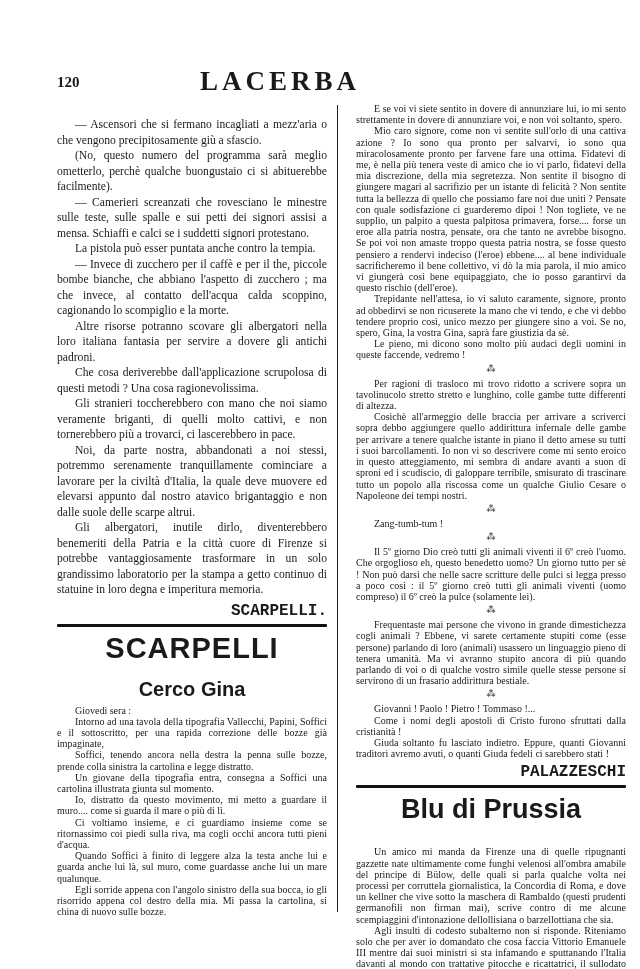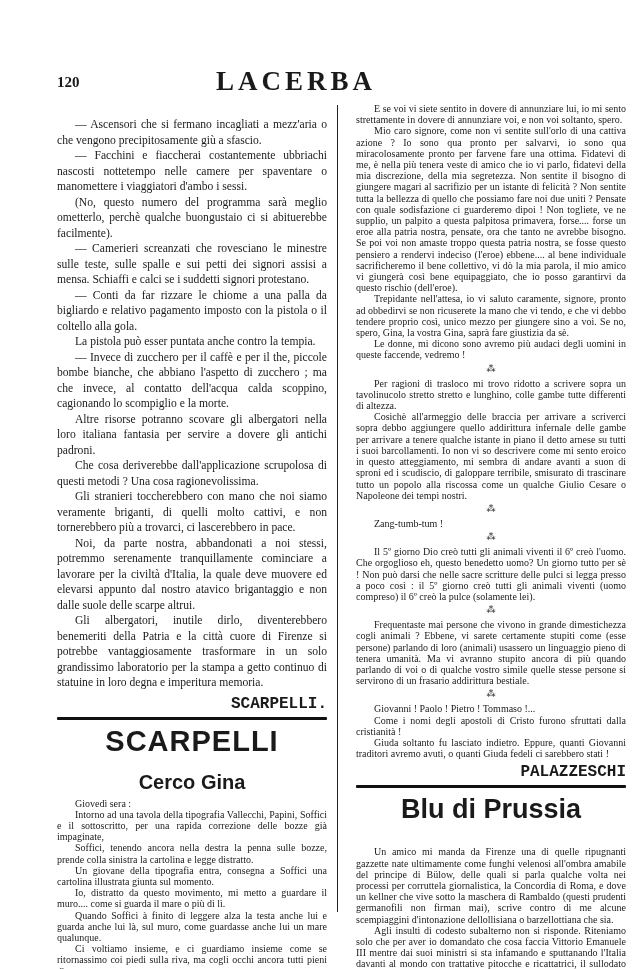--- a/index.html
+++ b/index.html
@@ -1,19 +1,19 @@
 <!DOCTYPE html>
 <html><head>
 <meta charset="utf-8">
 <style>
   html,body{margin:0;padding:0;background:#fff;}
   body{width:640px;height:969px;position:relative;overflow:hidden;color:#1a1a1a;
        font-family:"Liberation Serif","DejaVu Serif",serif;}
   .pagenum{position:absolute;left:57px;top:74px;font-weight:bold;font-size:15px;font-family:"Liberation Serif",serif;}
-  .masthead{position:absolute;left:16px;width:560px;top:66px;text-align:center;font-weight:bold;
+  .masthead{position:absolute;left:0;width:560px;top:66px;text-align:center;font-weight:bold;
             font-size:27px;letter-spacing:4px;font-family:"Liberation Serif",serif;}
   .colL{position:absolute;left:57px;top:117px;width:270px;}
   .colR{position:absolute;left:356px;top:103px;width:270px;}
   .vrule{position:absolute;left:337px;top:105px;width:1px;height:807px;background:#222;}
   .p{margin:0;text-indent:18px;text-align:justify;}
   .big{font-size:11.6px;line-height:15.5px;}
   .small{font-size:10px;line-height:11.2px;}
   .sig{text-align:right;font-weight:bold;font-family:Liberation Mono, monospace;font-size:16px;margin:4px 0 4px;}
   .thickrule{height:3px;background:#111;margin:4px 0 2px;border-radius:1px;}
   .h1{text-align:center;font-family:"Liberation Sans",sans-serif;font-weight:bold;font-size:29px;line-height:34px;margin:4px 0 0;letter-spacing:1px;}
@@ -25,57 +25,55 @@
 <body>
 
 <div class="pagenum">120</div>
 <div class="masthead">LACERBA</div>
 
 <div class="vrule"></div>
 
 <div class="colL">
   <div>
     <p class="p big">— Ascensori che si fermano incagliati a mezz'aria o che vengono precipitosamente giù a sfascio.</p>
-    <p class="p big">— Facchini e fiaccherai costantemente ubbriachi nascosti nottetempo nelle camere per spaventare o manomettere i viaggiatori d'ambo i sessi.</p>
     <p class="p big">(No, questo numero del programma sarà meglio ometterlo, perchè qualche buongustaio ci si abituerebbe facilmente).</p>
     <p class="p big">— Camerieri screanzati che rovesciano le minestre sulle teste, sulle spalle e sui petti dei signori assisi a mensa. Schiaffi e calci se i suddetti signori protestano.</p>
-    <p class="p big">— Conti da far rizzare le chiome a una palla da bigliardo e relativo pagamento imposto con la pistola o il coltello alla gola.</p>
     <p class="p big">La pistola può esser puntata anche contro la tempia.</p>
     <p class="p big">— Invece di zucchero per il caffè e per il the, piccole bombe bianche, che abbiano l'aspetto di zucchero ; ma che invece, al contatto dell'acqua calda scoppino, cagionando lo scompiglio e la morte.</p>
     <p class="p big">Altre risorse potranno scovare gli albergatori nella loro italiana fantasia per servire a dovere gli antichi padroni.</p>
     <p class="p big">Che cosa deriverebbe dall'applicazione scrupolosa di questi metodi ? Una cosa ragionevolissima.</p>
     <p class="p big">Gli stranieri toccherebbero con mano che noi siamo veramente briganti, di quelli molto cattivi, e non tornerebbero più a trovarci, ci lascerebbero in pace.</p>
     <p class="p big">Noi, da parte nostra, abbandonati a noi stessi, potremmo serenamente tranquillamente cominciare a lavorare per la civiltà d'Italia, la quale deve muovere ed elevarsi appunto dal nostro atavico brigantaggio e non dalle suole delle scarpe altrui.</p>
     <p class="p big">Gli albergatori, inutile dirlo, diventerebbero benemeriti della Patria e la città cuore di Firenze si potrebbe vantaggiosamente trasformare in un solo grandissimo laboratorio per la stampa a getto continuo di statuine in loro degna e imperitura memoria.</p>
     <div class="sig">SCARPELLI.</div>
   </div>
 
   <div class="thickrule"></div>
 
   <div>
     <div class="h1">SCARPELLI</div>
     <div class="h2">Cerco Gina</div>
     <p class="p small">Giovedì sera :</p>
     <p class="p small">Intorno ad una tavola della tipografia Vallecchi, Papini, Soffici e il sottoscritto, per una rapida correzione delle bozze già impaginate,</p>
     <p class="p small">Soffici, tenendo ancora nella destra la penna sulle bozze, prende colla sinistra la cartolina e legge distratto.</p>
     <p class="p small">Un giovane della tipografia entra, consegna a Soffici una cartolina illustrata giunta sul momento.</p>
     <p class="p small">Io, distratto da questo movimento, mi metto a guardare il muro.... come si guarda il mare o più di lì.</p>
+    <p class="p small">Ci voltiamo insieme, e ci guardiamo insieme come se ritornassimo coi piedi sulla riva, ma cogli occhi ancora tutti pieni d'acqua.</p>
     <p class="p small">Quando Soffici à finito di leggere alza la testa anche lui e guarda anche lui là, sul muro, come guardasse anche lui un mare qualunque.</p>
-    <p class="p small">Ci voltiamo insieme, e ci guardiamo insieme come se ritornassimo coi piedi sulla riva, ma cogli occhi ancora tutti pieni d'acqua.</p>
     <p class="p small">Egli sorride appena con l'angolo sinistro della sua bocca, io gli risorrido appena col destro della mia. Mi passa la cartolina, si china di nuovo sulle bozze.</p>
 
   </div>
 </div>
 
 <div class="colR">
   <div>
     <p class="p small">E se voi vi siete sentito in dovere di annunziare lui, io mi sento strettamente in dovere di annunziare voi, e non voi soltanto, spero.</p>
     <p class="p small">Mio caro signore, come non vi sentite sull'orlo di una cattiva azione ? Io sono qua pronto per salvarvi, io sono qua miracolosamente pronto per farvene fare una ottima. Fidatevi di me, è nella più tenera veste di amico che io vi parlo, fidatevi della mia discrezione, della mia segretezza. Non sentite il bisogno di giungere magari al sacrifizio per un istante di felicità ? Non sentite tutta la bellezza di quello che possiamo fare noi due uniti ? Pensate con quale sodisfazione ci guarderemo dipoi ! Non togliete, ve ne supplio, un palpito a questa palpitosa primavera, forse.... forse un eroe alla patria nostra, pensate, ora che tanto ne avrebbe bisogno. Se poi voi non amaste troppo questa patria nostra, se fosse questo pensiero a rendervi indeciso (l'eroe) ebbene.... al bene individuale sacrificheremo il bene collettivo, vi dò la mia parola, il mio amico vi giungerà così bene equipaggiato, che io posso garantirvi da questo rischio (dell'eroe).</p>
     <p class="p small">Trepidante nell'attesa, io vi saluto caramente, signore, pronto ad obbedirvi se non ricuserete la mano che vi tendo, e che vi debbo tendere proprio così, unico mezzo per giungere sino a voi. Se no, spero, Gina, la vostra Gina, saprà fare giustizia da sè.</p>
-    <p class="p small">Le donne, mi dicono sono avremo più audaci degli uomini in queste faccende, vedremo !</p>
+    <p class="p small">Le pieno, mi dicono sono molto più audaci degli uomini in queste faccende, vedremo !</p>
 
     <div class="stars">⁂</div>
     <p class="p small">Per ragioni di trasloco mi trovo ridotto a scrivere sopra un tavolinucolo stretto stretto e lunghino, colle gambe tutte differenti di altezza.</p>
     <p class="p small">Cosichè all'armeggio delle braccia per arrivare a scriverci sopra debbo aggiungere quello addirittura infernale delle gambe per arrivare a tenere qualche istante in piano il detto arnese su tutti i suoi barcollamenti. Io non vi so descrivere come mi sento eroico in questo atteggiamento, mi sembra di andare avanti a suon di sproni ed i scudiscio, di galoppare terribile, smisurato di trascinare tutto un popolo alla riscossa come un qualche Giulio Cesare o Napoleone dei tempi nostri.</p>
 
     <div class="stars">⁂</div>
     <p class="p small">Zang-tumb-tum !</p>
 
     <div class="stars">⁂</div>
     <p class="p small">Il 5º giorno Dio creò tutti gli animali viventi il 6º creò l'uomo. Che orgoglioso eh, questo benedetto uomo? Un giorno tutto per sè ! Non può darsi che nelle sacre scritture delle pulci si legga presso a poco così : il 5º giorno creò tutti gli animali viventi (uomo compreso) il 6º creò la pulce (solamente lei).</p>

